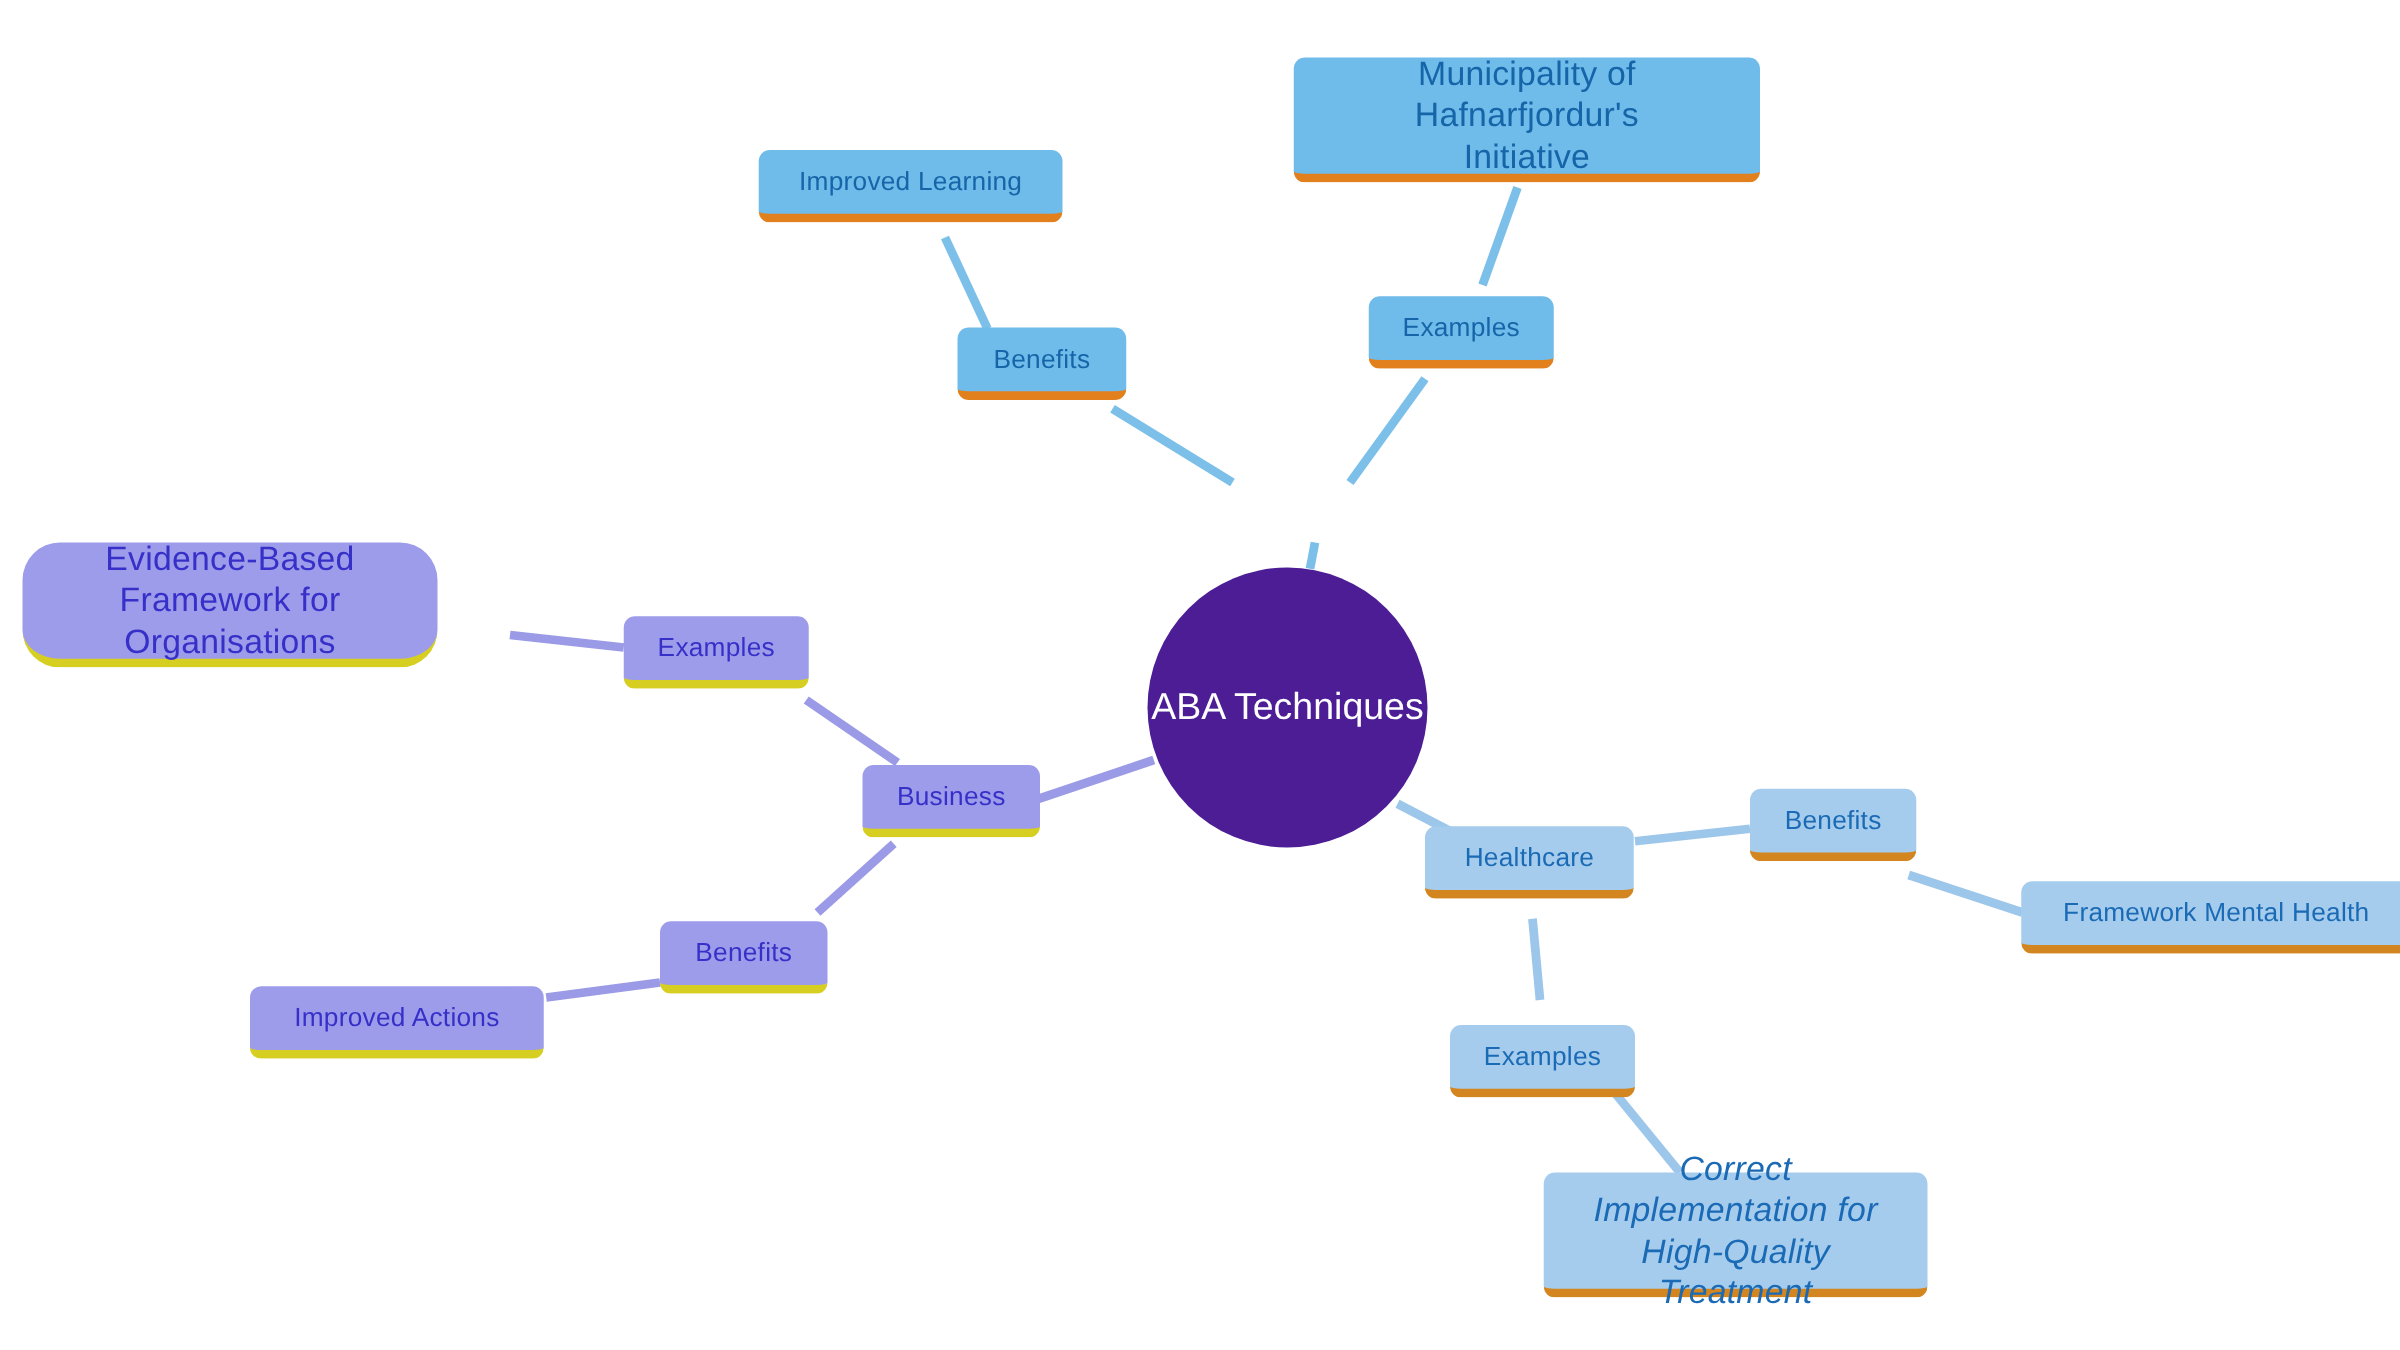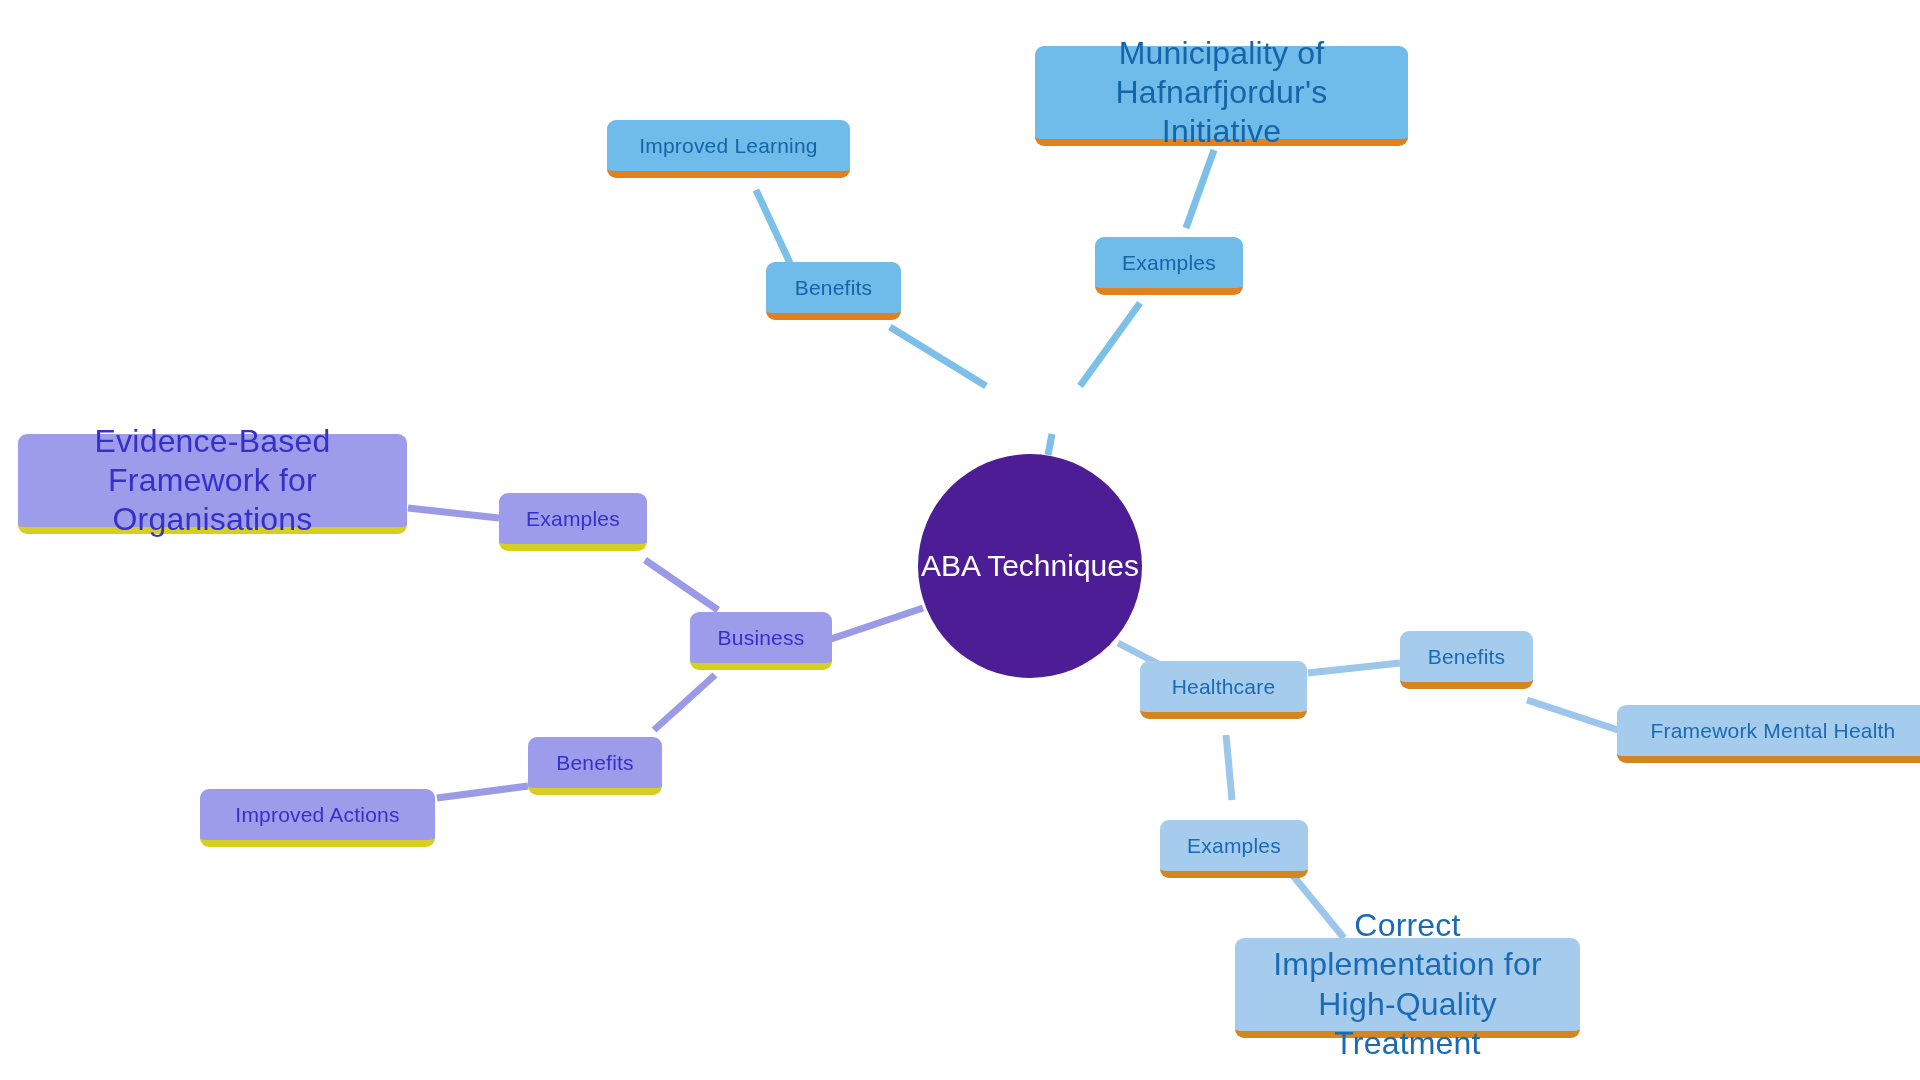--- a/index.html
+++ b/index.html
@@ -67,21 +67,21 @@
     position: absolute;
     border-radius: 50%;
     background: #4c1d95;
     color: #ffffff;
     display: flex;
     align-items: center;
     justify-content: center;
     text-align: center;
     z-index: 4;
   }
-  .fs-28 { font-size: 32px; }
+  .fs-28 { font-size: 27px; }
   .fs-29 { font-size: 21px; }
   .fs-30 { font-size: 30px; }
 </style>
 </head>
 <body>
 
 <div id="mindmap-canvas">
 
   <svg id="edge-layer" viewBox="0 0 1920 1080" width="1920" height="1080" xmlns="http://www.w3.org/2000/svg">
 
@@ -131,21 +131,21 @@
   </div>
 
   <div class="node theme-business fs-29" style="left:499px; top:493px; width:148px; height:58px;">
     <span class="node-label">Examples</span>
   </div>
 
   <div class="node theme-business fs-29" style="left:528px; top:737px; width:134px; height:58px;">
     <span class="node-label">Benefits</span>
   </div>
 
-  <div class="node theme-business fs-28" style="left:18px; top:434px; width:389px; height:100px;">
+  <div class="node theme-business fs-28" style="left:18px; top:434px; width:332px; height:100px;border-radius:30px;">
     <span class="node-label">Evidence-Based Framework for
 Organisations</span>
   </div>
 
   <div class="node theme-healthcare fs-29" style="left:1140px; top:661px; width:167px; height:58px;">
     <span class="node-label">Healthcare</span>
   </div>
 
   <div class="node theme-business fs-29" style="left:200px; top:789px; width:235px; height:58px;">
     <span class="node-label">Improved Actions</span>
@@ -156,18 +156,18 @@
   </div>
 
   <div class="node theme-healthcare fs-29" style="left:1160px; top:820px; width:148px; height:58px;">
     <span class="node-label">Examples</span>
   </div>
 
   <div class="node theme-healthcare fs-29" style="left:1617px; top:705px; width:312px; height:58px;">
     <span class="node-label">Framework Mental Health</span>
   </div>
 
-  <div class="node theme-healthcare fs-28" style="left:1235px; top:938px; width:345px; height:100px;">
+  <div class="node theme-healthcare fs-28" style="left:1235px; top:938px; width:307px; height:100px;font-style:italic;">
     <span class="node-label">Correct Implementation for
 High-Quality Treatment</span>
   </div>
 
 </div>
 
 </body></html>

